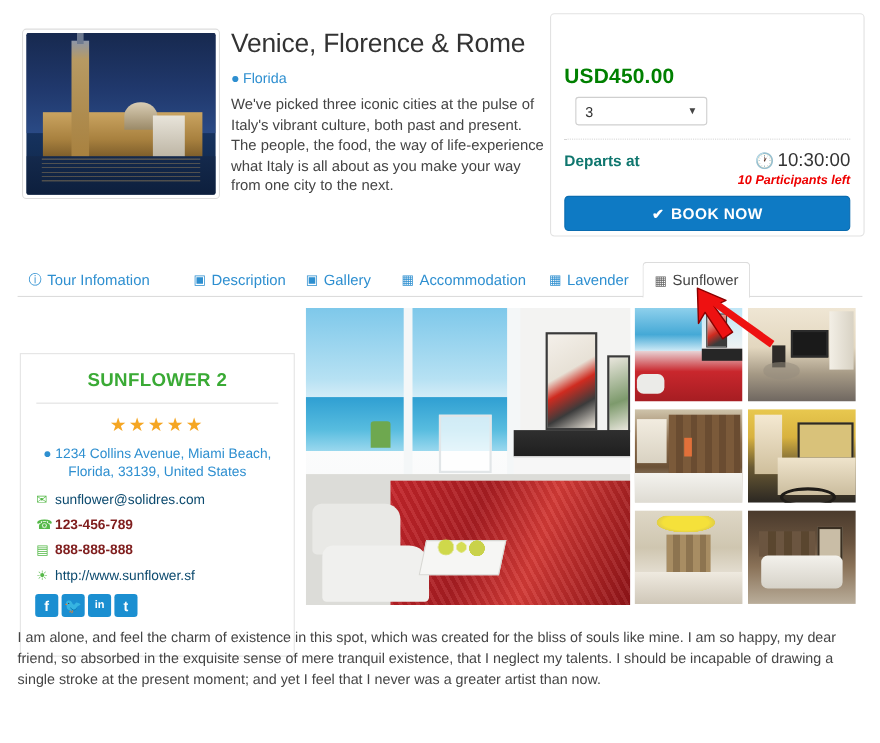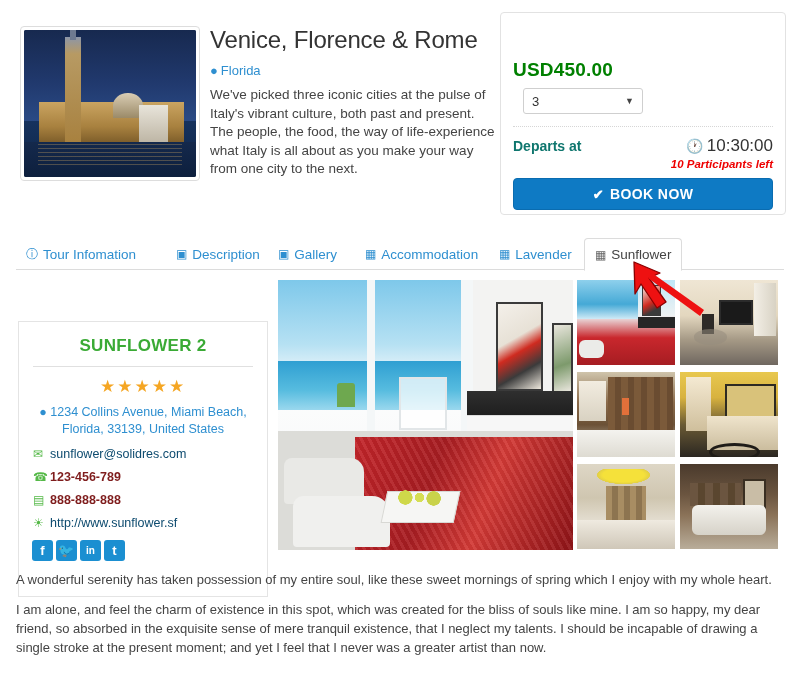--- a/index.html
+++ b/index.html
@@ -414,17 +414,16 @@
   </div>
 
   <svg class="arrow" viewBox="0 0 84 62">
     <g>
       <path d="M8 8 L34 19 L23 24 L40 48 L31 54 L15 30 L9 40 Z" fill="#ee1111" stroke="#8a0000" stroke-width="1.3" stroke-linejoin="round"></path>
       <path d="M22 24 L74 62 L78 56 L26 19 Z" fill="#ee1111"></path>
     </g>
   </svg>
 
   <div class="btext">
-    <p>A wonderful serenity has taken possession of my entire soul, like these sweet mornings of spring which I enjoy with my whole heart.</p>
     <p>I am alone, and feel the charm of existence in this spot, which was created for the bliss of souls like mine. I am so happy, my dear friend, so absorbed in the exquisite sense of mere tranquil existence, that I neglect my talents. I should be incapable of drawing a single stroke at the present moment; and yet I feel that I never was a greater artist than now.</p>
   </div>
 
 </div>
 
 </body></html>

